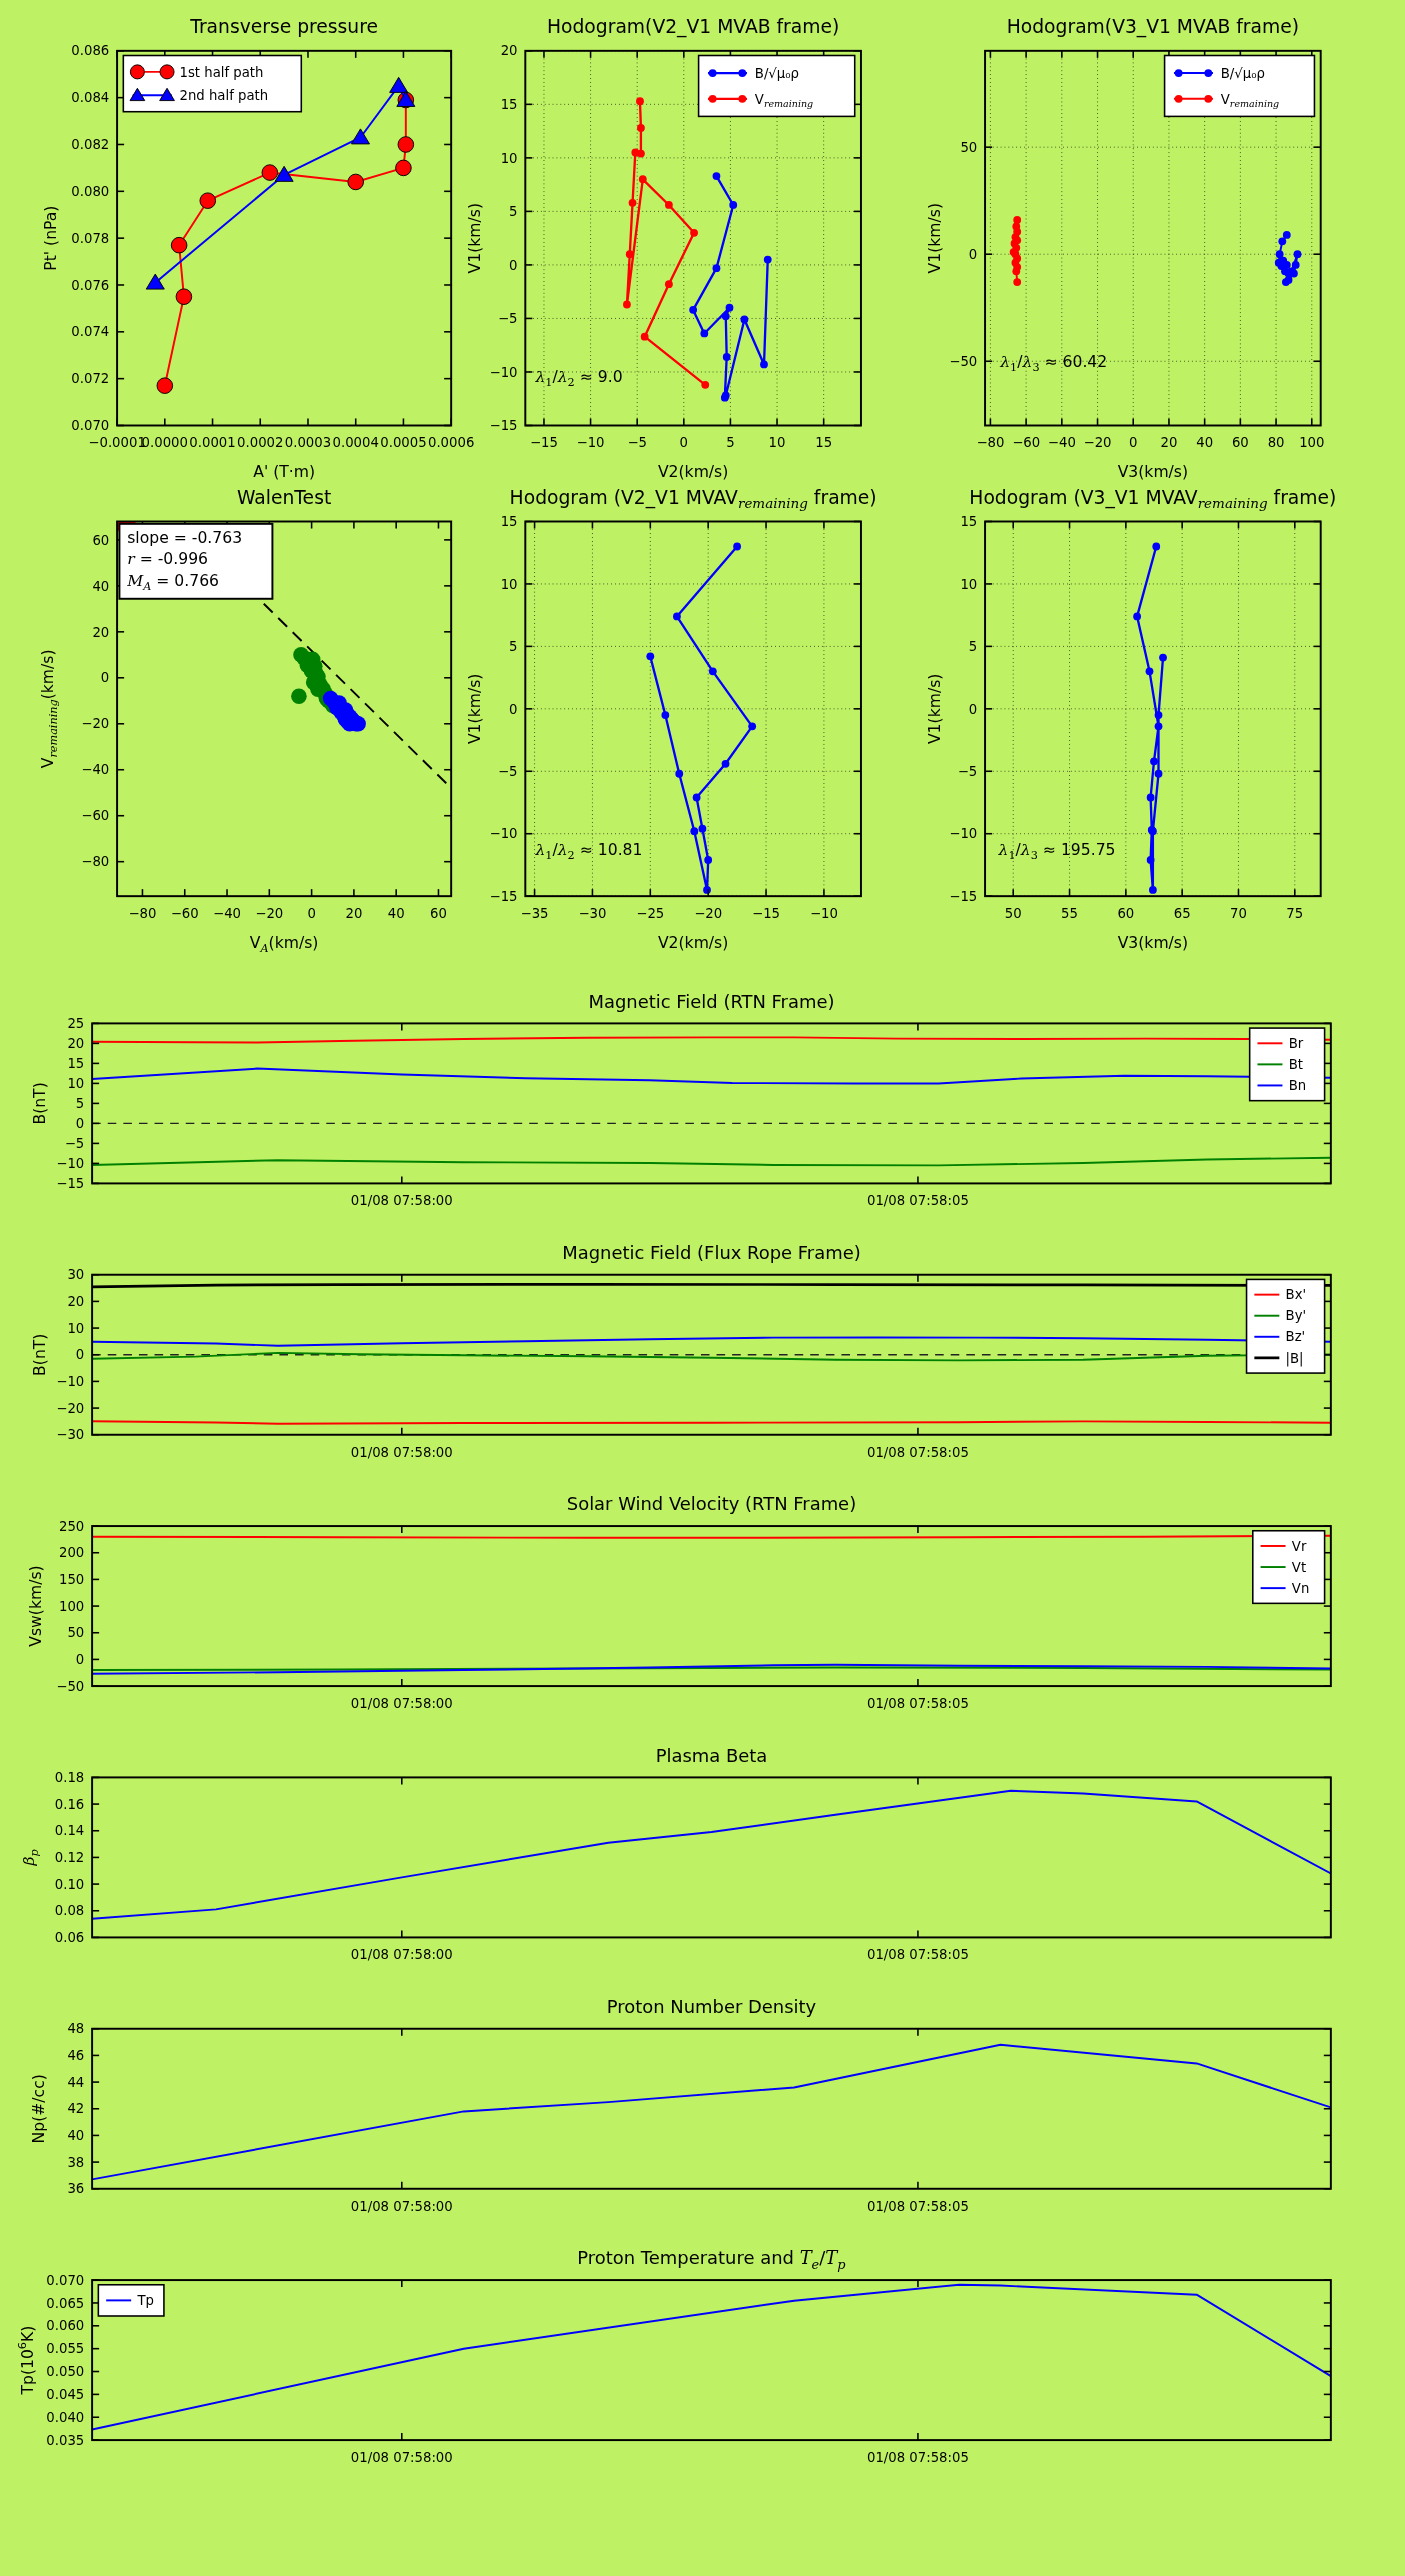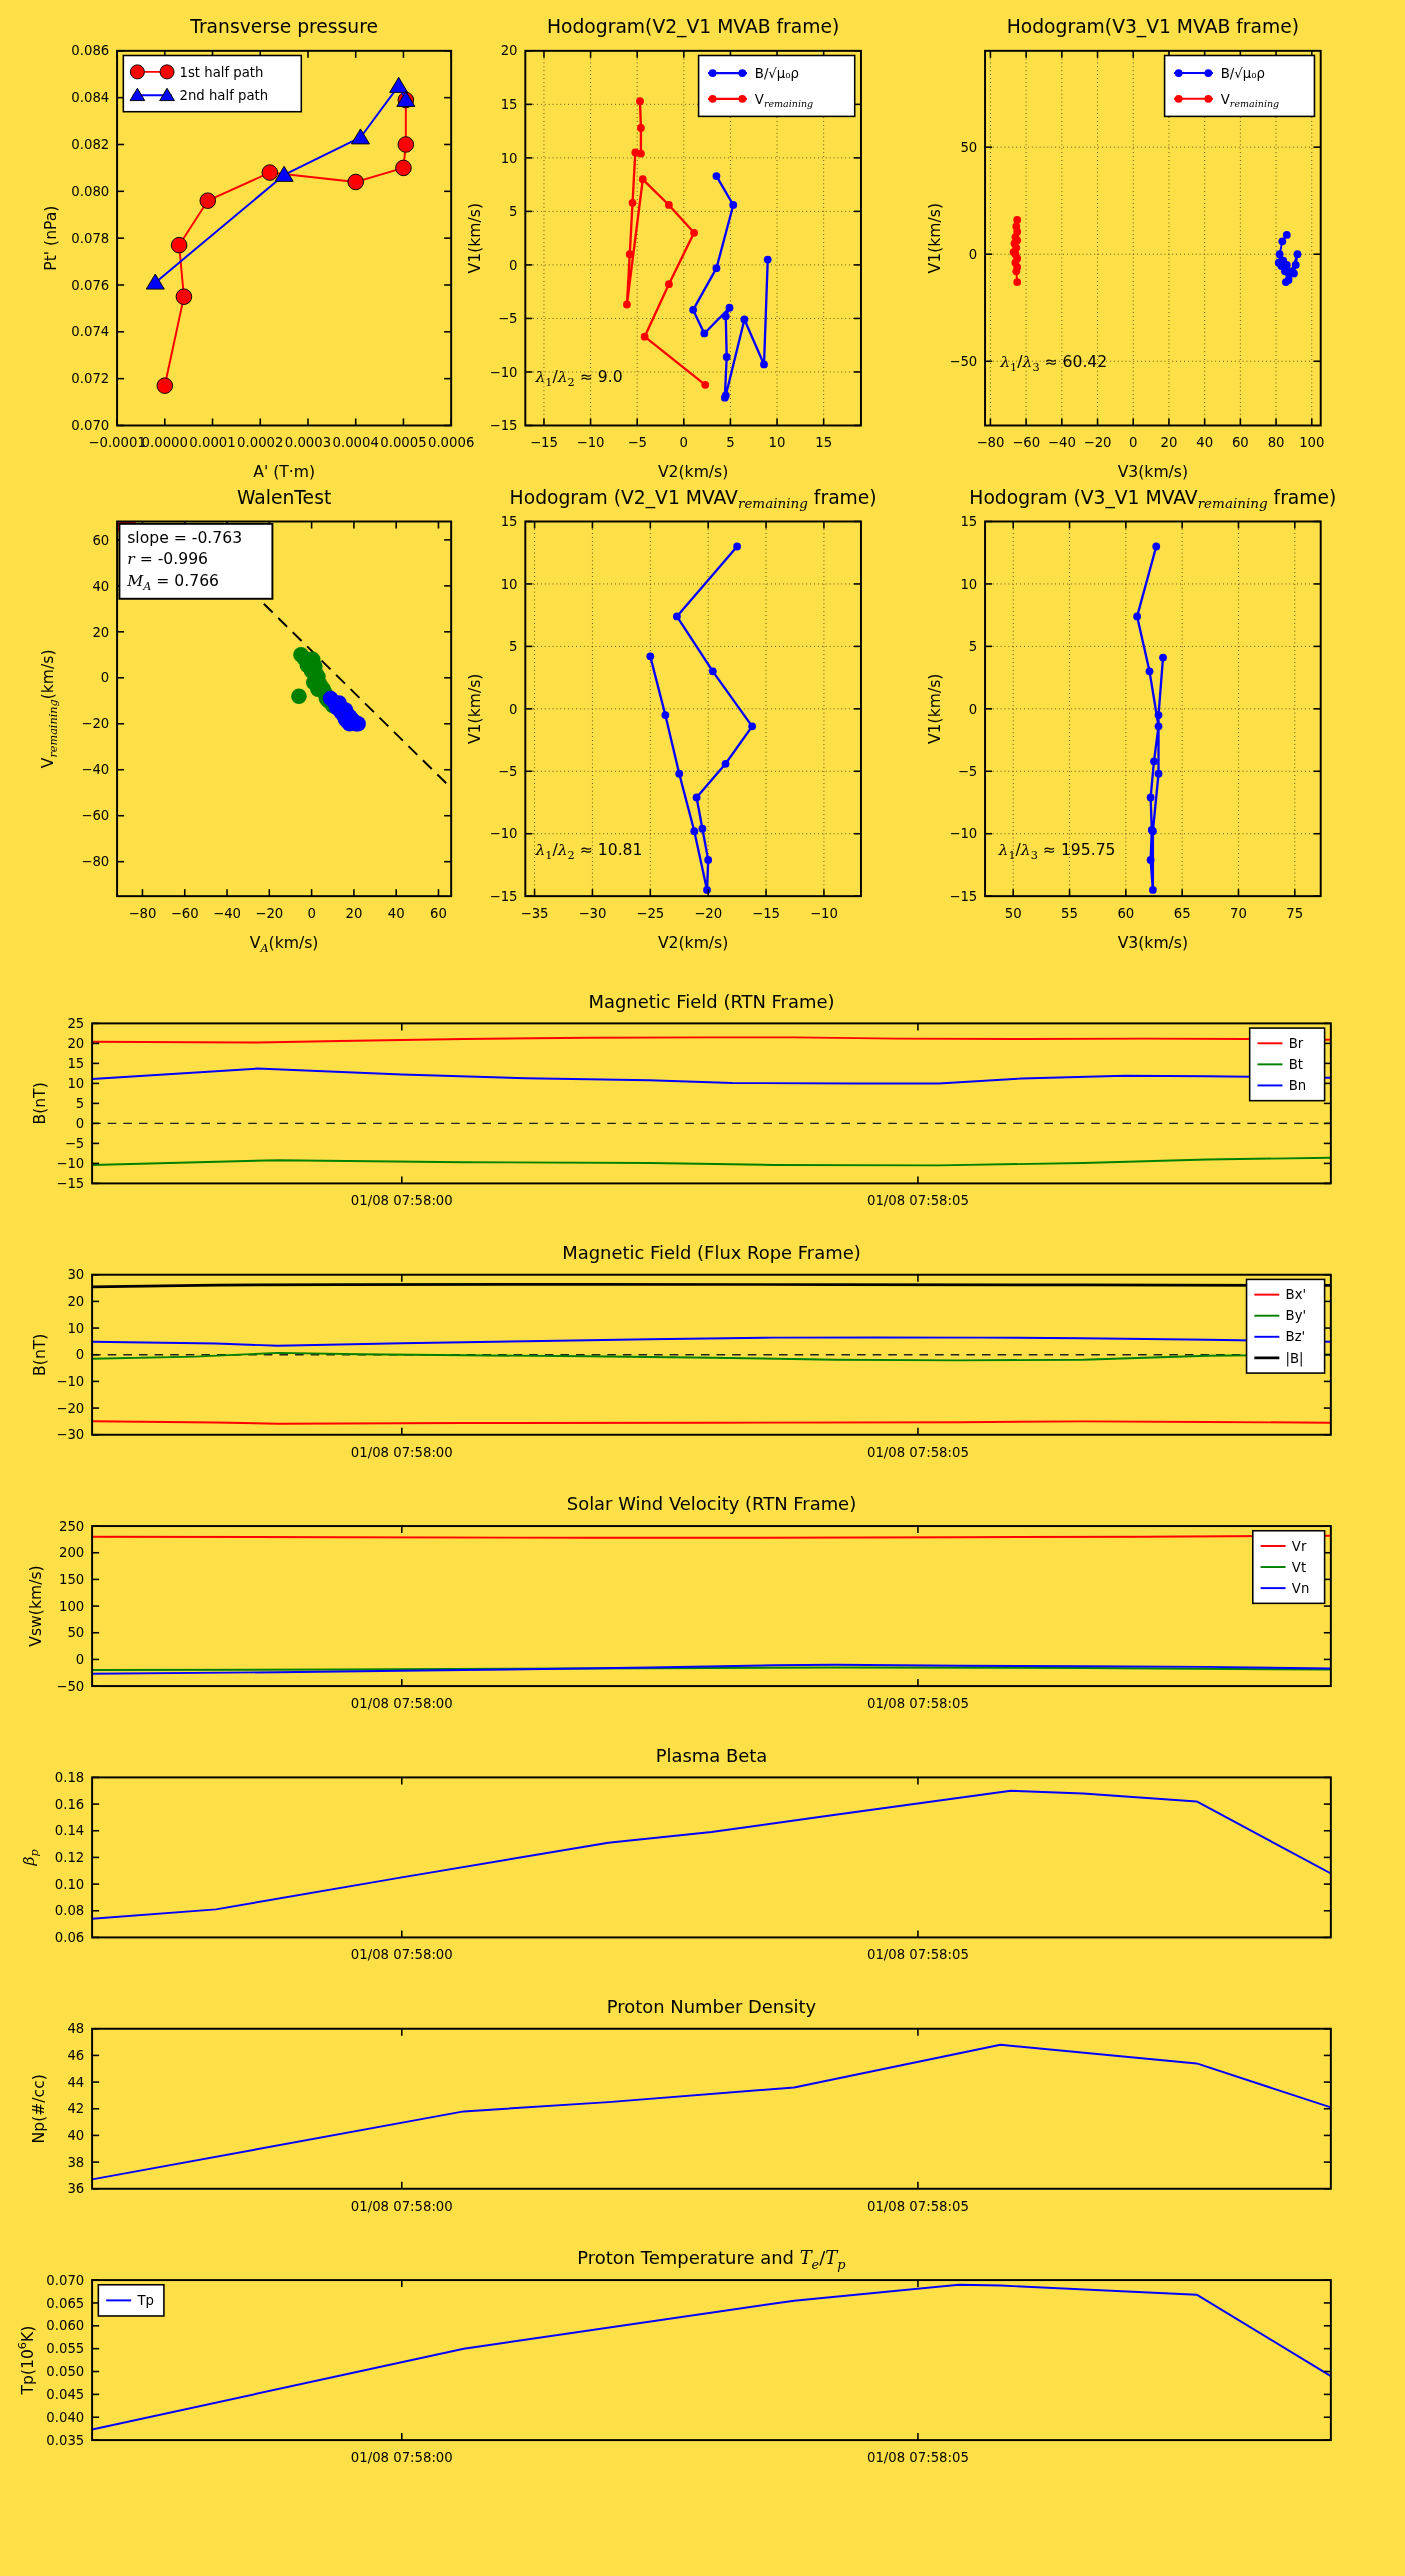--- a/index.html
+++ b/index.html
@@ -1,16 +1,16 @@
 <!DOCTYPE html>
 <html style="font-size:12.5px"><head>
 <meta charset="utf-8">
 <style>
   html,body{margin:0;padding:0;background:#ffffff;}
-  .page{position:relative;width:1405px;height:2576px;background:#fde047;overflow:hidden;
+  .page{position:relative;width:1405px;height:2576px;background:#bef264;overflow:hidden;
         font-family:"DejaVu Sans",sans-serif;}
   svg{position:absolute;left:0;top:0;}
   svg text{font-family:"DejaVu Sans",sans-serif;fill:#000;}
 </style>
 </head>
 <body>
 
 <div class="page">
   <svg id="fig" width="1405" height="2576" viewBox="0 0 1800 3300">
       <g>

